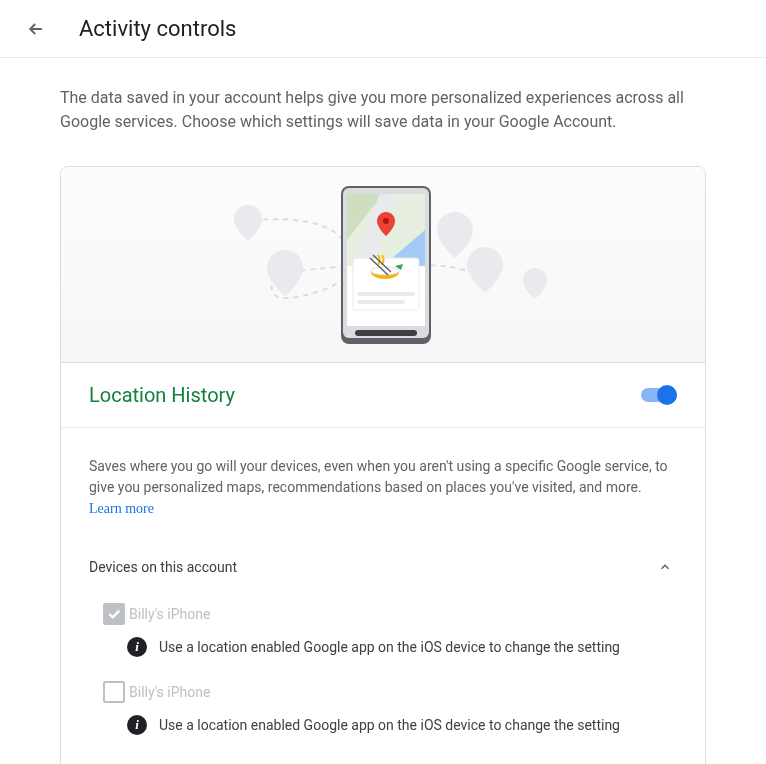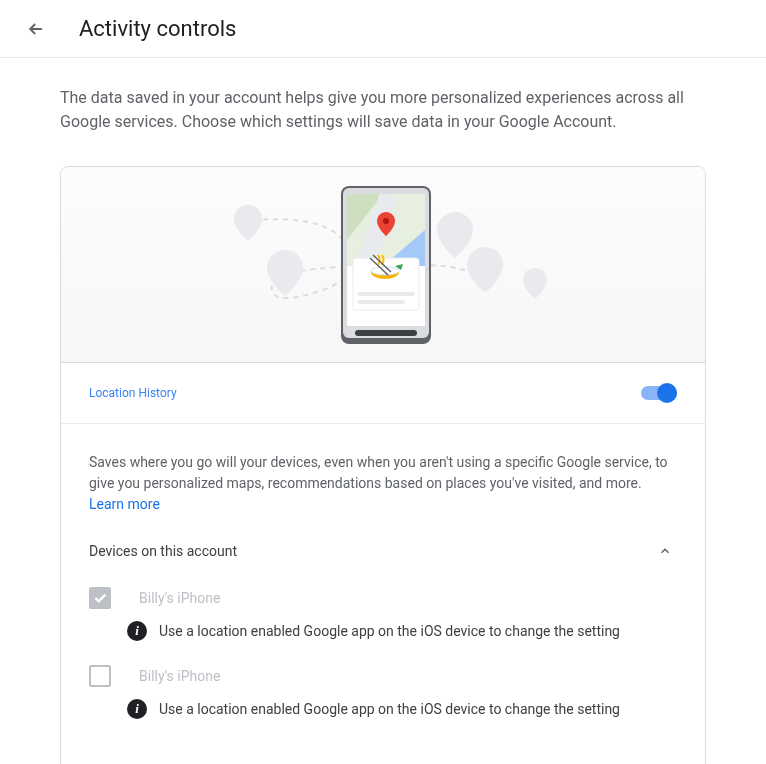--- a/index.html
+++ b/index.html
@@ -58,23 +58,23 @@
       border-bottom: 1px solid #dadce0;
     }
     .section-header {
       display: flex;
       align-items: center;
       justify-content: space-between;
       padding: 20px 28px;
       border-bottom: 1px solid #e8eaed;
     }
     .section-title {
-      font-size: 12px;
+      font-size: 20px;
       font-weight: 400;
-      color: #3b82f6;
+      color: #15803d;
     }
     .toggle-switch {
       width: 36px;
       height: 20px;
       position: relative;
       cursor: pointer;
     }
     .toggle-track {
       width: 36px;
       height: 14px;
@@ -97,26 +97,27 @@
     }
     .description {
       font-size: 14px;
       color: #5f6368;
       line-height: 1.5;
     }
     .learn-more-link {
       color: #1a73e8;
       text-decoration: none;
       cursor: pointer;
+      font-family: Liberation Serif, serif;
     }
     .devices-header {
       display: flex;
       align-items: center;
       justify-content: space-between;
-      margin-top: 24px;
+      margin-top: 36px;
       margin-bottom: 24px;
     }
     .devices-title {
       font-size: 14px;
       color: #3c4043;
     }
     .chevron-icon {
       cursor: pointer;
       color: #5f6368;
       width: 24px;
@@ -124,22 +125,23 @@
       display: flex;
       align-items: center;
       justify-content: center;
     }
     .device-row {
       margin-bottom: 24px;
     }
     .device-main {
       display: flex;
       align-items: center;
-      gap: 28px;
+      gap: 4px;
       margin-bottom: 12px;
+      margin-left: 14px;
     }
     .checkbox {
       width: 22px;
       height: 22px;
       border: 2px solid #bdc1c6;
       border-radius: 2px;
       display: flex;
       align-items: center;
       justify-content: center;
       flex-shrink: 0;

